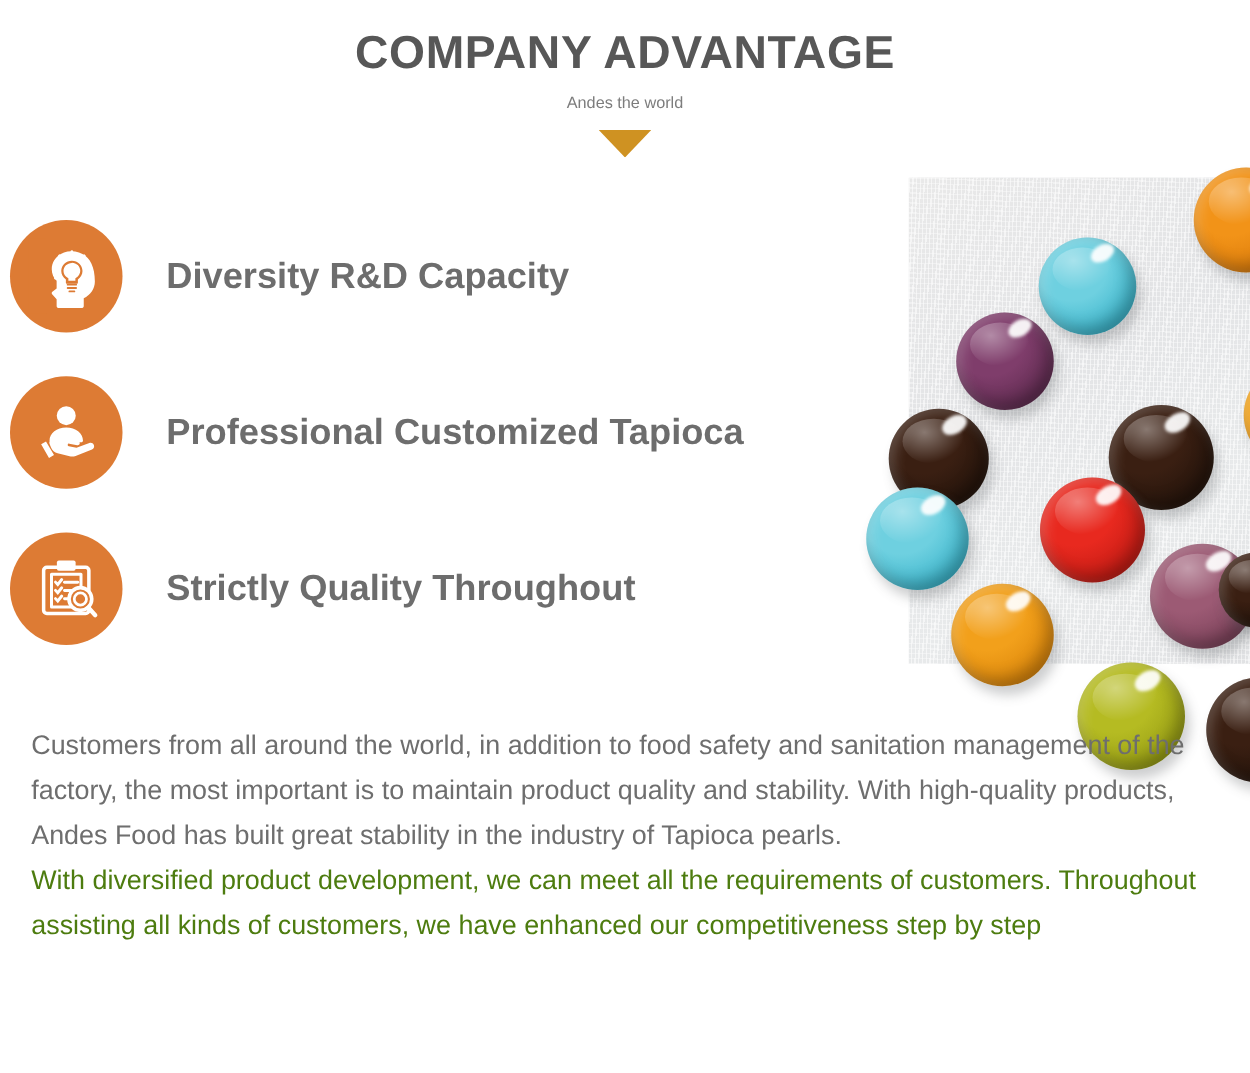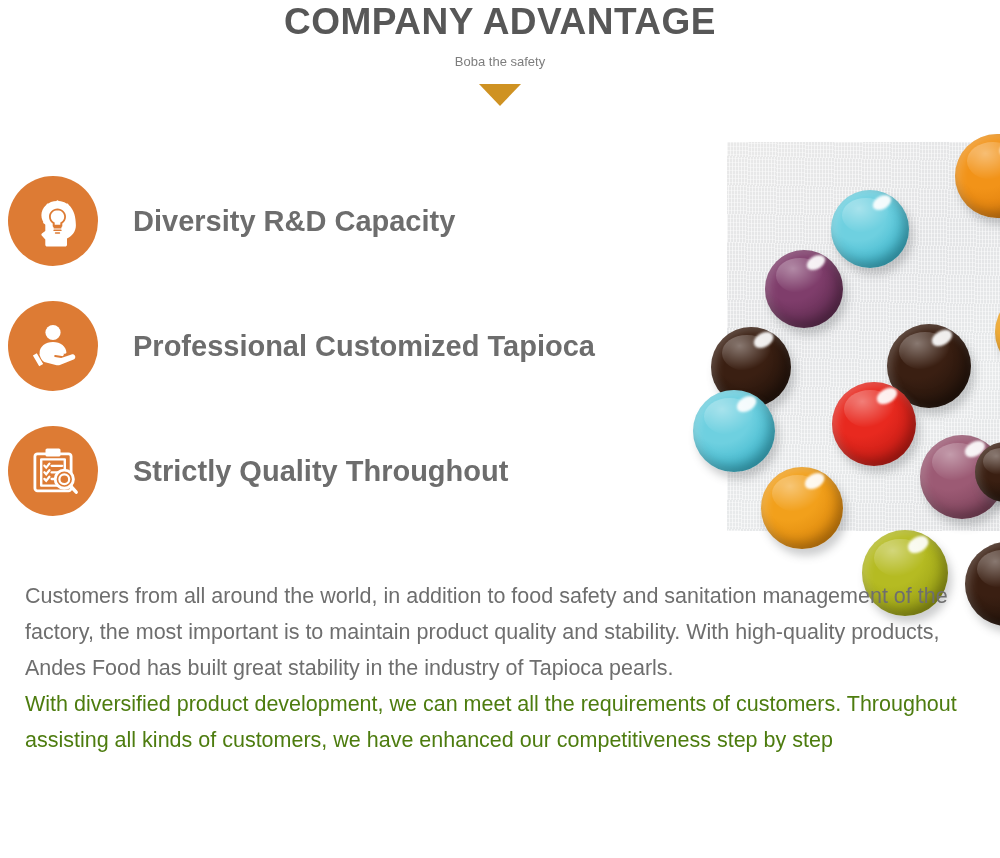--- a/index.html
+++ b/index.html
@@ -9,20 +9,21 @@
     height: 858px;
     background: #ffffff;
     font-family: "Liberation Sans", sans-serif;
     overflow: hidden;
     position: relative;
   }
 
   
   .header {
     width: 100%;
+    padding-top: 20px;
     text-align: center;
   }
   .header-title {
     font-size: 37px;
     font-weight: bold;
     color: #575757;
     letter-spacing: 0.5px;
     line-height: 44px;
   }
   .header-subtitle {
@@ -128,21 +129,21 @@
     color: #6e6e6e;
     line-height: 36px;
     font-weight: normal;
   }
 </style>
 </head>
 <body>
 
 <div class="header">
   <div class="header-title" style="color: rgb(87, 87, 87);">COMPANY ADVANTAGE</div>
-  <div class="header-subtitle" style="color: rgb(125, 125, 125);">Boba the safety</div>
+  <div class="header-subtitle" style="color: rgb(125, 125, 125);">Andes the world</div>
   <div class="header-arrow" style="background: rgb(207, 146, 34);"></div>
 </div>
 
 <div class="features">
 
   <div class="feature-row">
     <div class="feature-icon" style="background: rgb(221, 123, 52);">
       <svg width="60" height="60" viewBox="0 0 60 60" aria-hidden="true">
 
         <path fill="#ffffff" d="M34 10c-8.6 0-15.6 6.4-15.6 14.3 0 3.6 1.5 6.9 3.9 9.4l0 6.2-3.4 2.6c-.6.5-.7 1.3-.2 1.9l3.6 4.1v5.2c0 1 .8 1.8 1.8 1.8h18.1c1 0 1.8-.8 1.8-1.8v-6.1c5.3-2.5 8.9-7.6 8.9-13.4C52.9 16.9 44.5 10 34 10z"></path>

